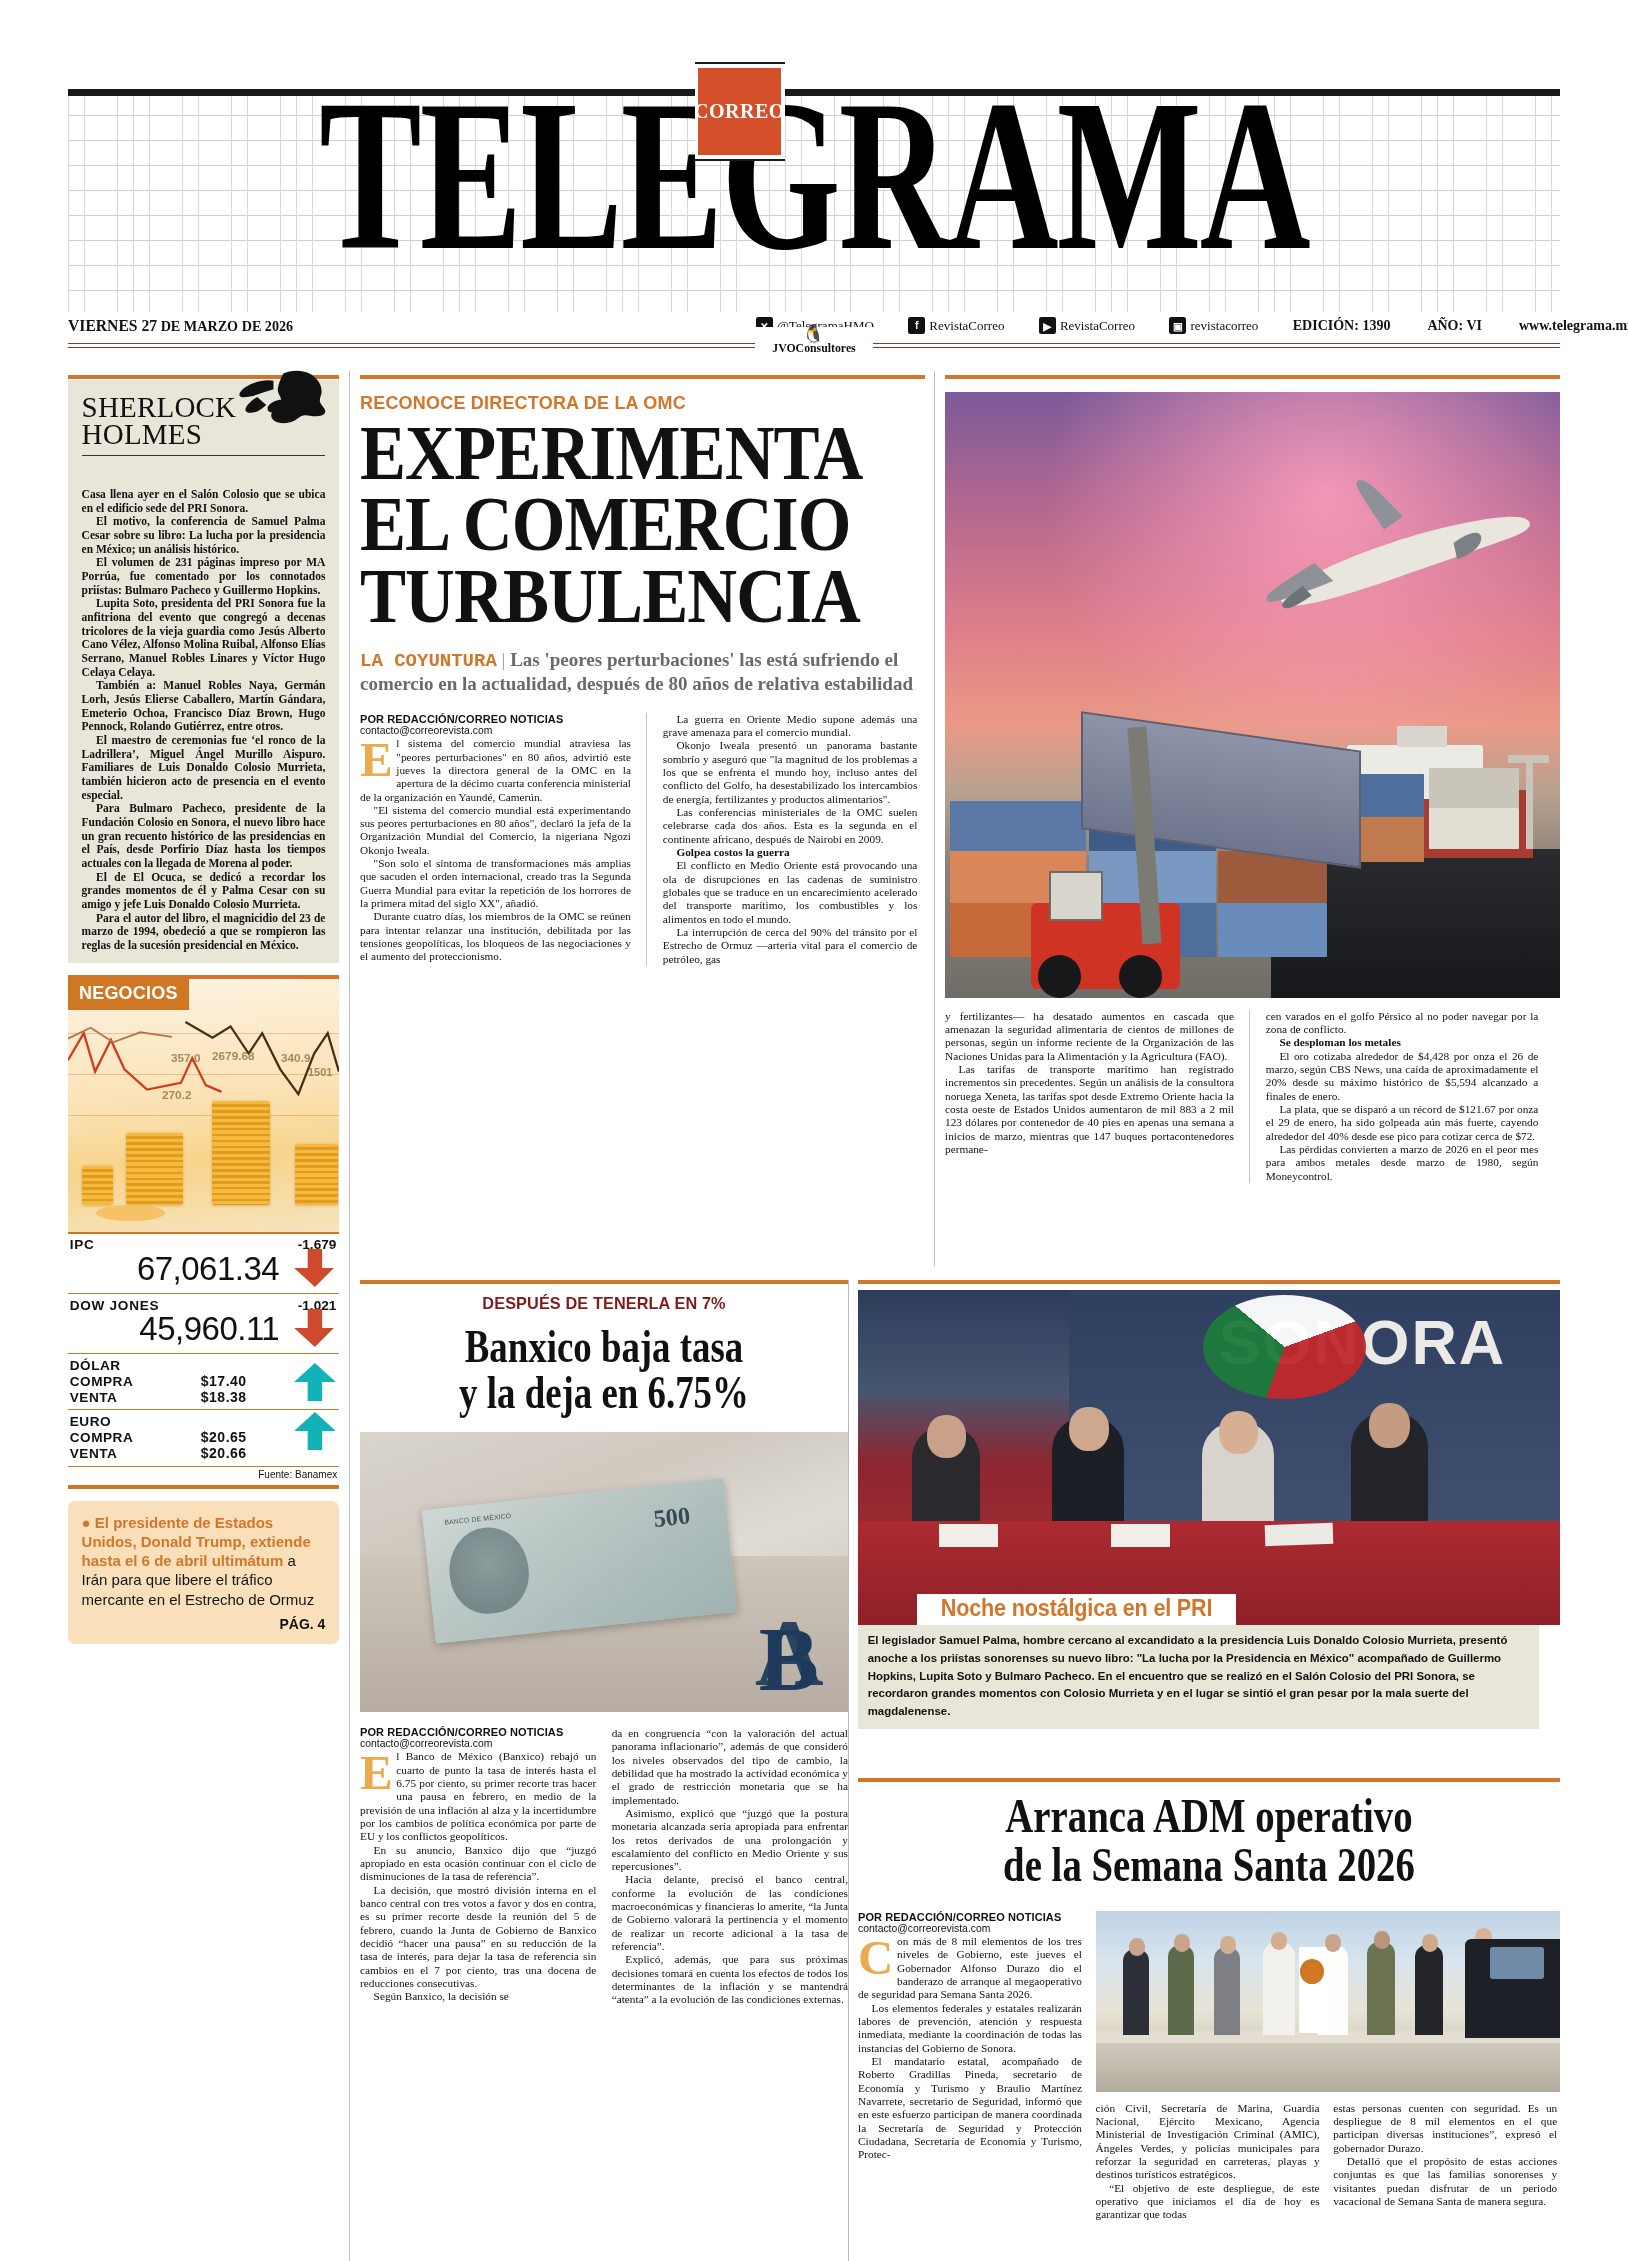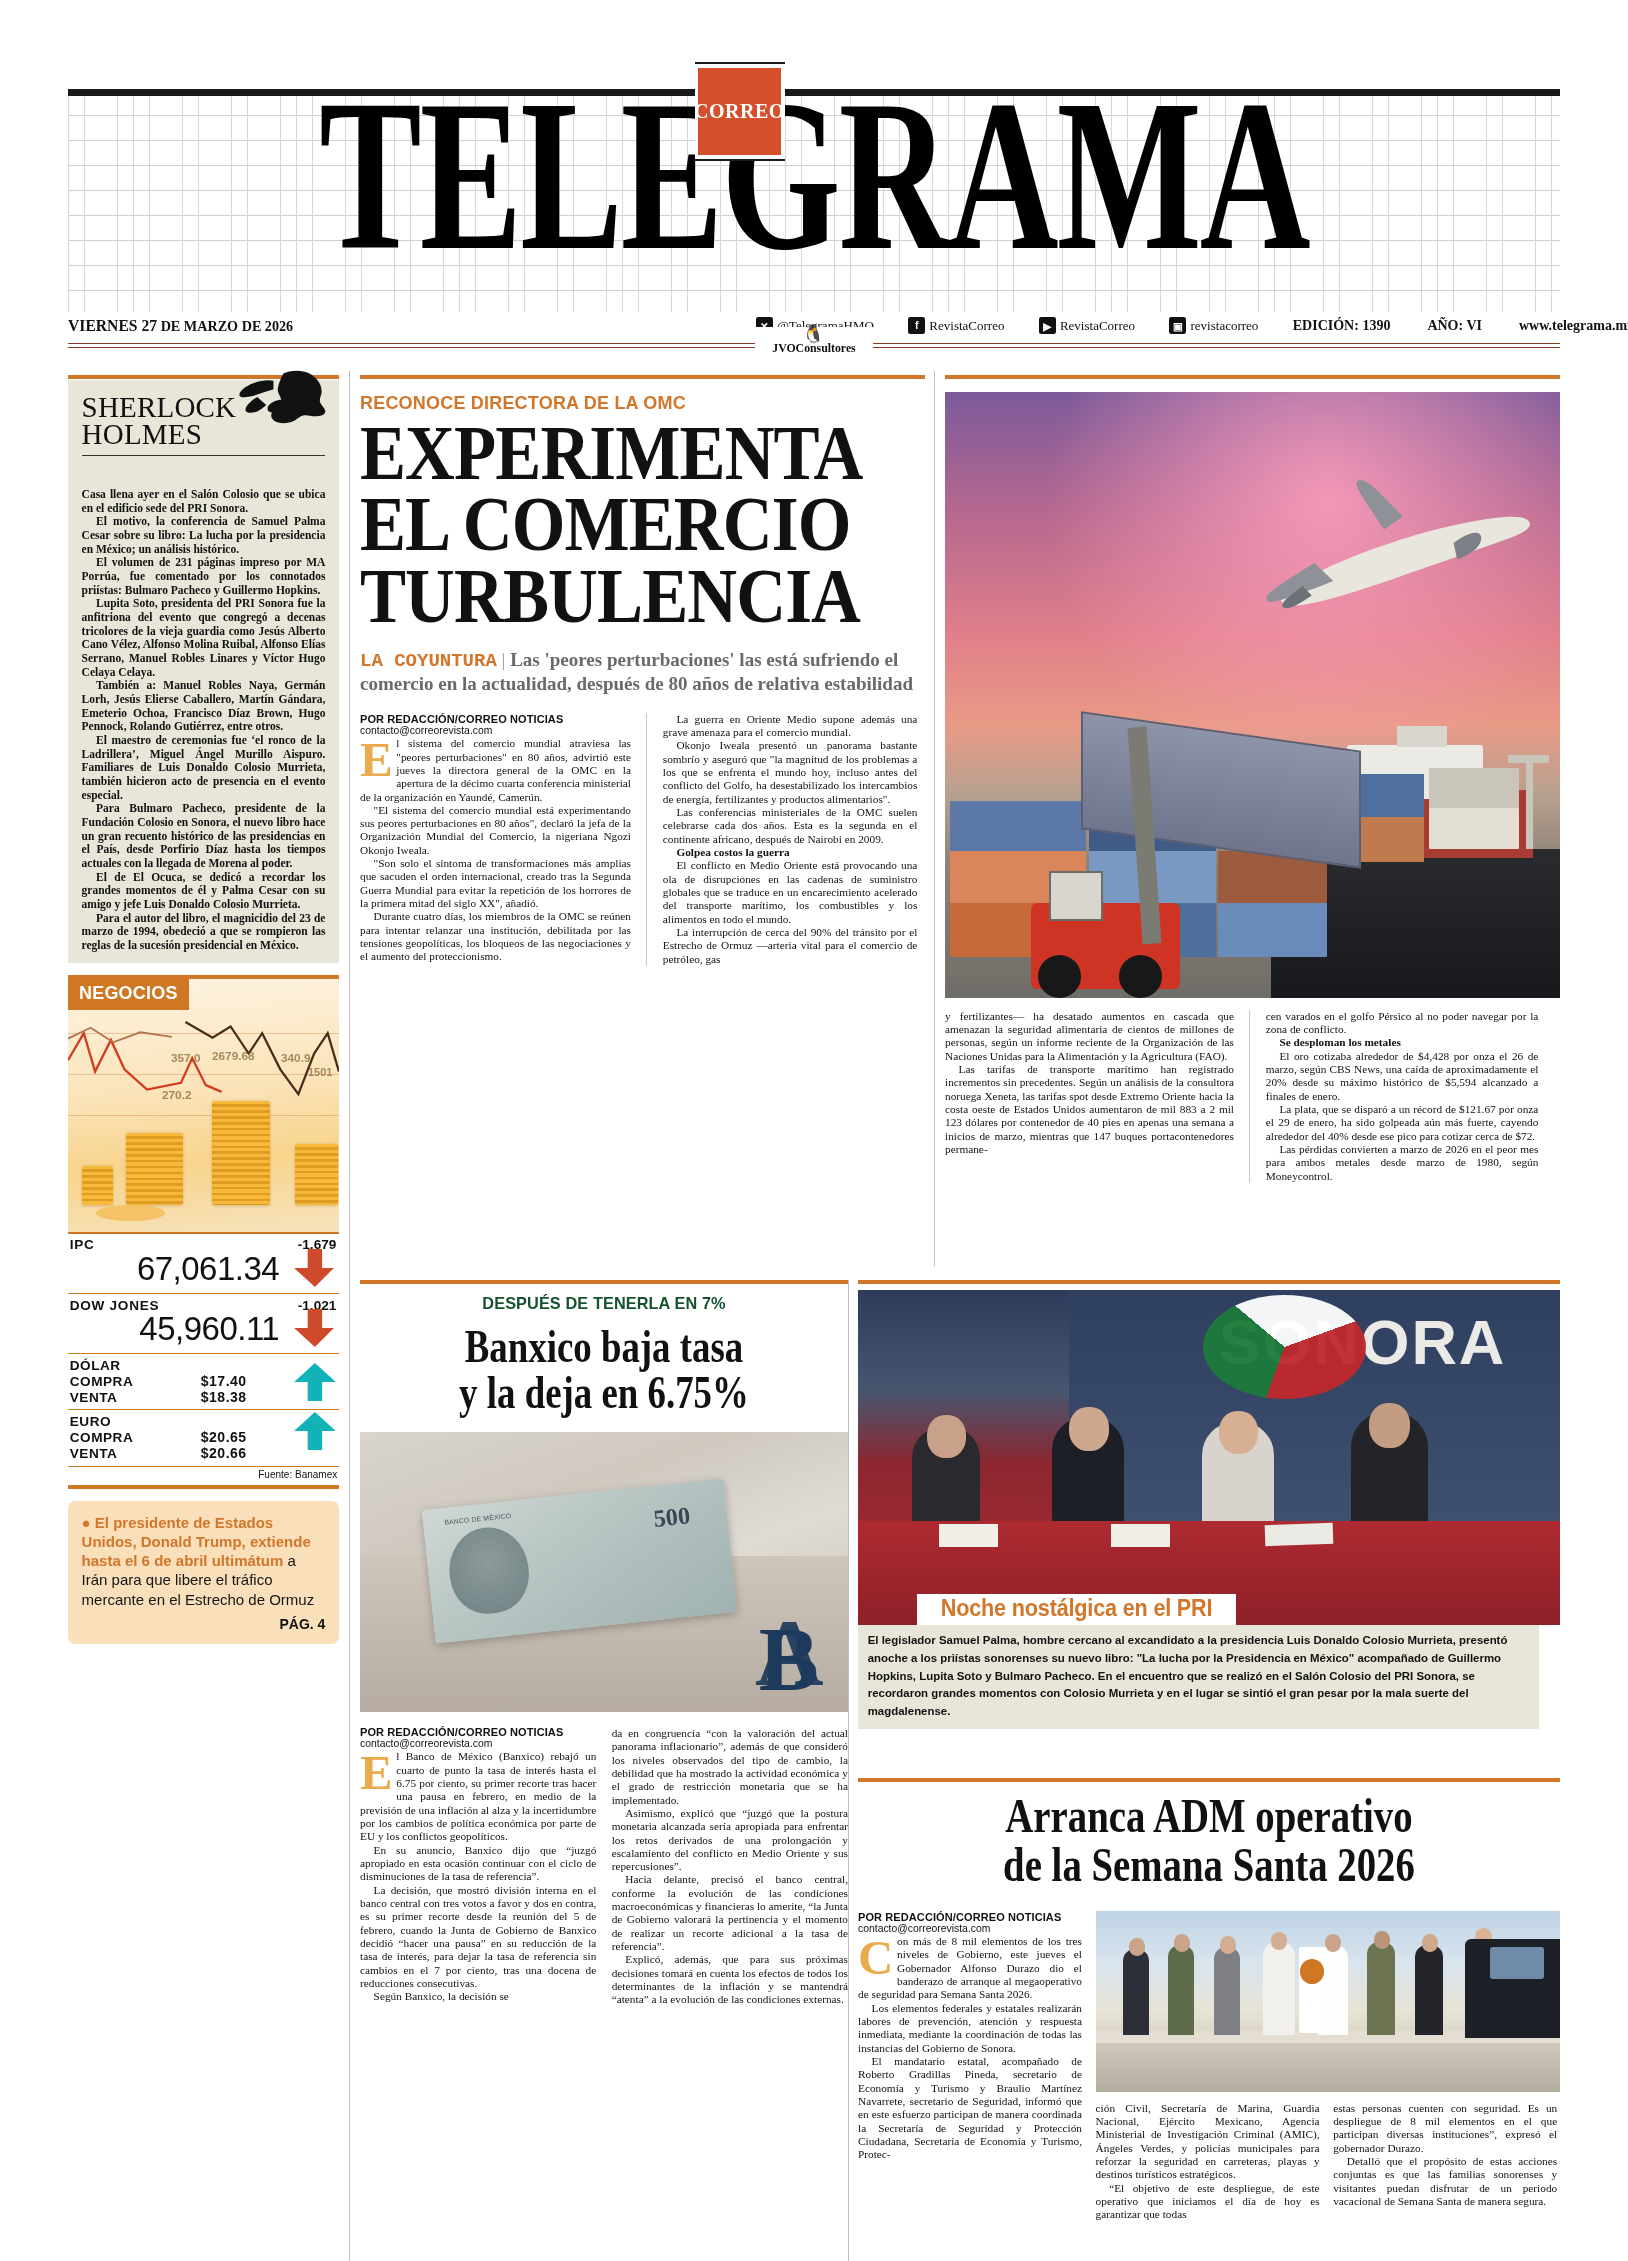--- a/index.html
+++ b/index.html
@@ -203,21 +203,21 @@
     font-family: "Liberation Sans", sans-serif; font-weight: 700; font-size: 23.5px;
     color: #d2762a; letter-spacing: -0.2px; transform: scaleX(0.92); display: inline-block;
   }
   .pri-caption {
     background: #e8e6d8; padding: 7.2px 10px 8.1px 10px;
     font-family: "Liberation Sans", sans-serif; font-weight: 700; font-size: 11.8px; line-height: 1.5;
     transform: scaleX(0.97); transform-origin: left;
   }
 
   .sec-kicker {
-    font-family: "Liberation Sans", sans-serif; font-weight: 700; color: #14532d;
+    font-family: "Liberation Sans", sans-serif; font-weight: 700; color: #7f1d1d;
     font-size: 16.3px; text-align: center; letter-spacing: 0.1px;
   }
   .sec-head {
     font-family: "Liberation Serif", serif; font-weight: 700; font-size: 38px;
     line-height: 1.0; text-align: center; transform: scaleY(1.2) scaleX(0.97); transform-origin: center top;
     margin-top: 11.8px;
   }
   .sec-head-l {
     font-family: "Liberation Serif", serif; font-weight: 700; font-size: 40px;
     line-height: 1.0; text-align: center; transform: scaleY(1.22) scaleX(0.97); transform-origin: center top;

